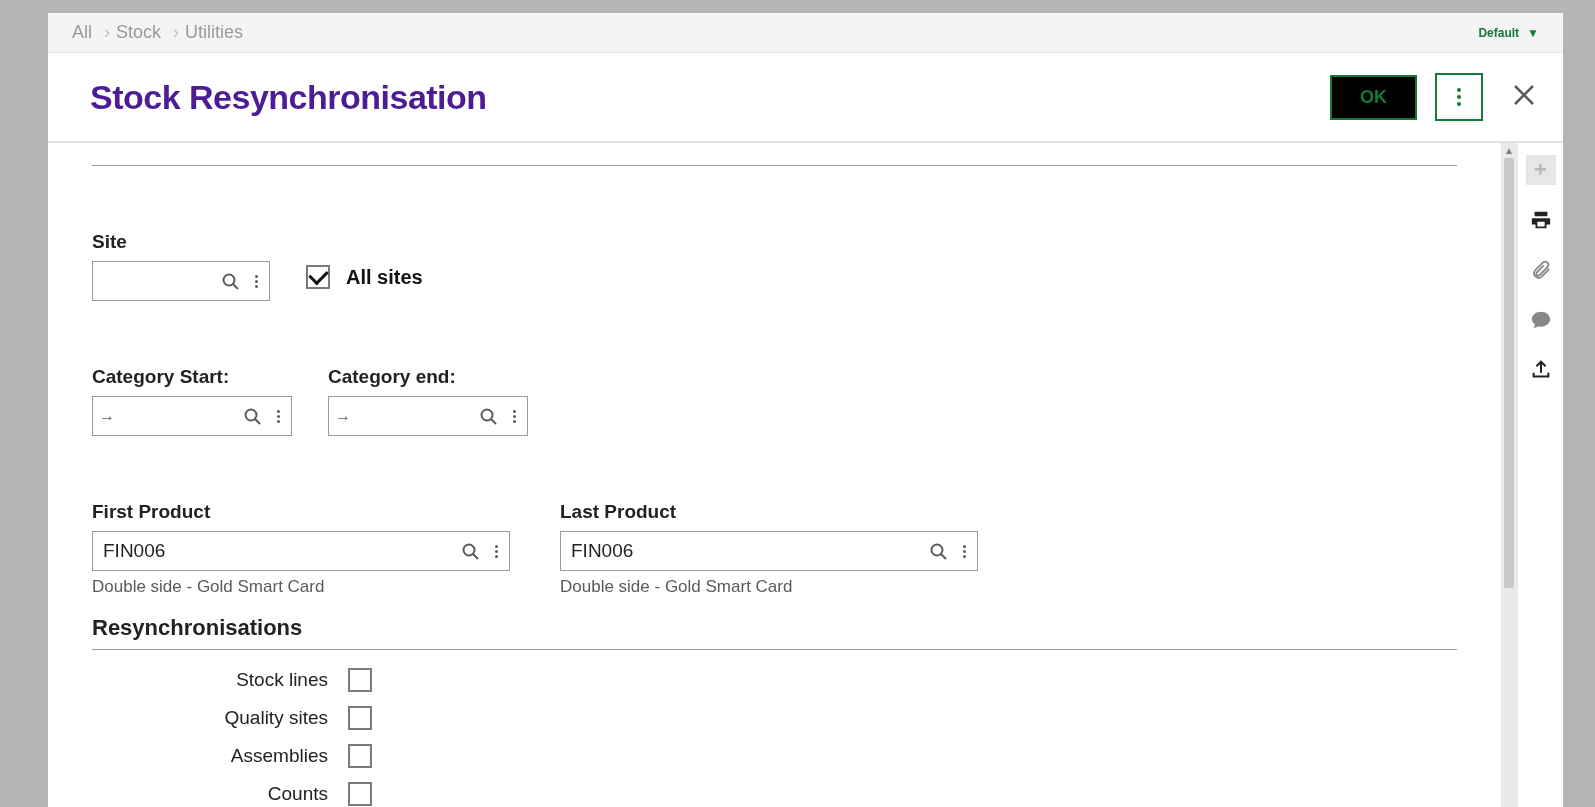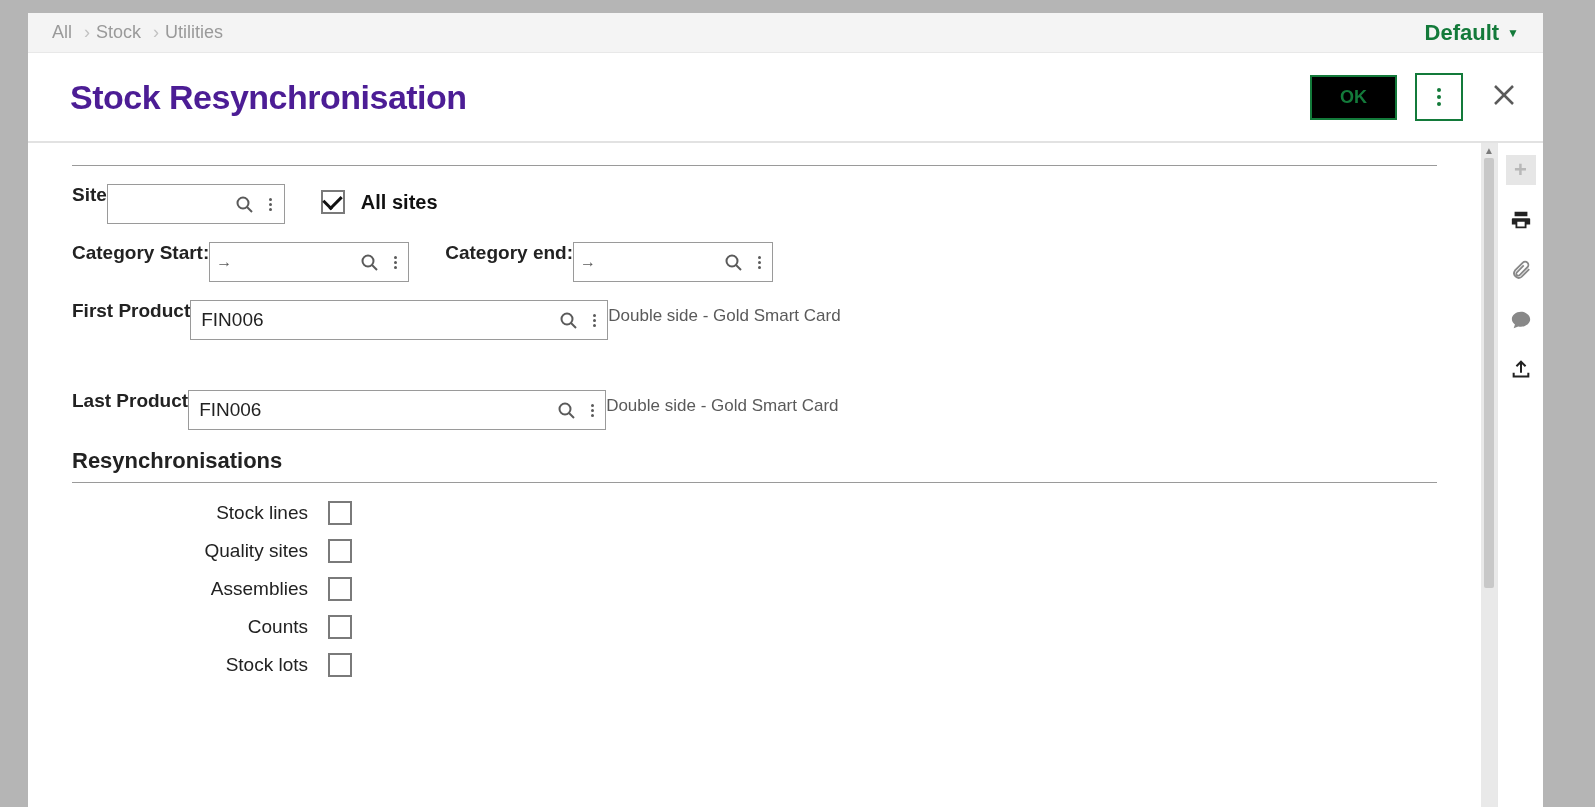--- a/index.html
+++ b/index.html
@@ -5,41 +5,41 @@
   * { box-sizing: border-box; margin: 0; padding: 0; }
   body {
     font-family: Arial, Helvetica, sans-serif;
     background: #b5b5b5;
     width: 1595px;
     height: 807px;
     overflow: hidden;
   }
   .app-window {
     position: absolute;
-    left: 28px; top: 13px;
+    left: 48px; top: 13px;
     width: 1515px; height: 794px;
     background: #fff;
     display: flex;
     flex-direction: column;
   }
   
   .breadcrumb-bar {
     height: 40px;
     background: #f4f4f4;
     border-bottom: 1px solid #e8e8e8;
     display: flex;
     align-items: center;
     padding: 0 24px;
     font-size: 18px;
     color: #9a9a9a;
   }
   .breadcrumb-bar .crumb { margin-right: 6px; }
   .breadcrumb-bar .chev { color: #c2c2c2; margin: 0 6px; }
   .breadcrumb-spacer { flex: 1; }
-  .default-label { color: #137a3a; font-weight: 600; font-size: 22px; margin-right: 8px; }
+  .default-label { color: #137a3a; font-weight: 600; font-size: 12px; margin-right: 8px; }
   .default-caret { color: #137a3a; font-size: 12px; }
   
   .page-header {
     display: flex;
     align-items: center;
     padding: 20px 24px 20px 42px;
     border-bottom: 2px solid #e2e2e2;
     background: #fff;
   }
   .page-title {
@@ -133,21 +133,21 @@
     border-top: 1px solid #9a9a9a;
     margin-bottom: 18px;
   }
   .field-label {
     font-size: 19px;
     font-weight: 700;
     color: #222;
     margin-bottom: 8px;
   }
   .row { display:flex; align-items:flex-start; gap: 36px; margin-bottom: 18px; flex-wrap: wrap;}
-  .col { display:flex; flex-direction:row; }
+  .col { display:flex; flex-direction:column;margin-top:47px; }
   
   .inp-wrap {
     border: 1px solid #9a9a9a;
     display:flex;
     align-items:center;
     height: 40px;
     background:#fff;
   }
   .inp-wrap input {
     border:none; outline:none;

